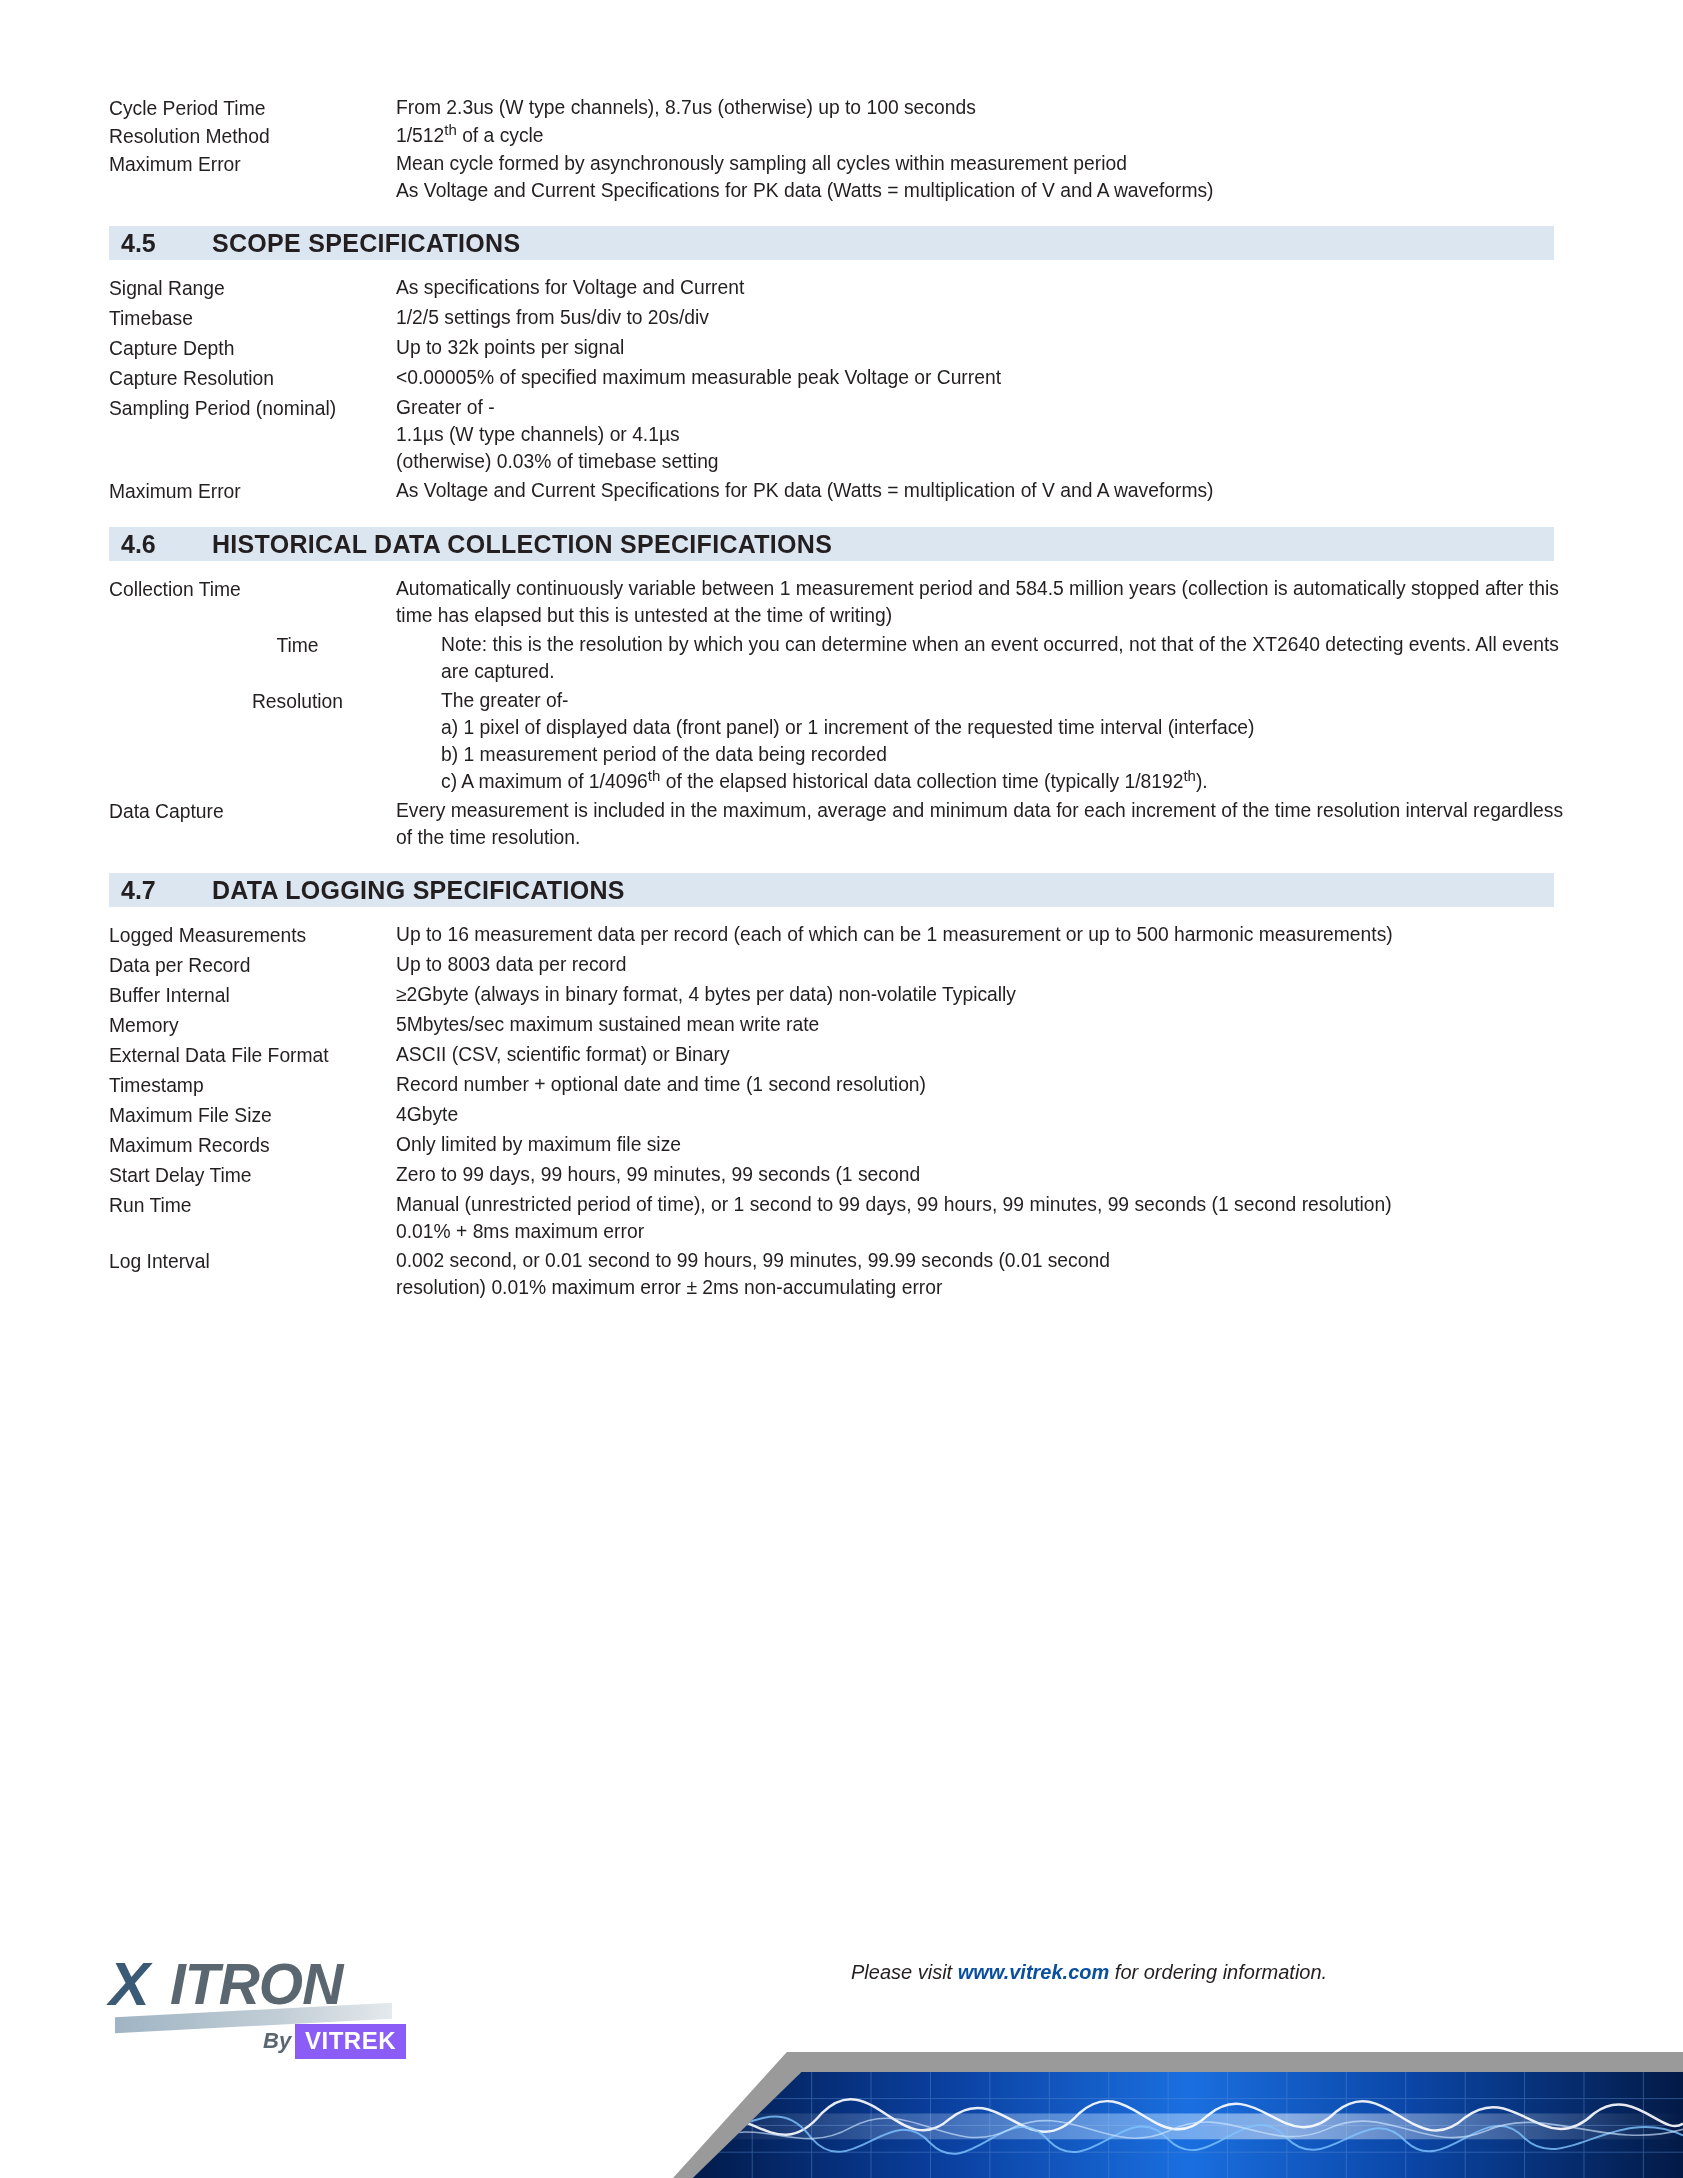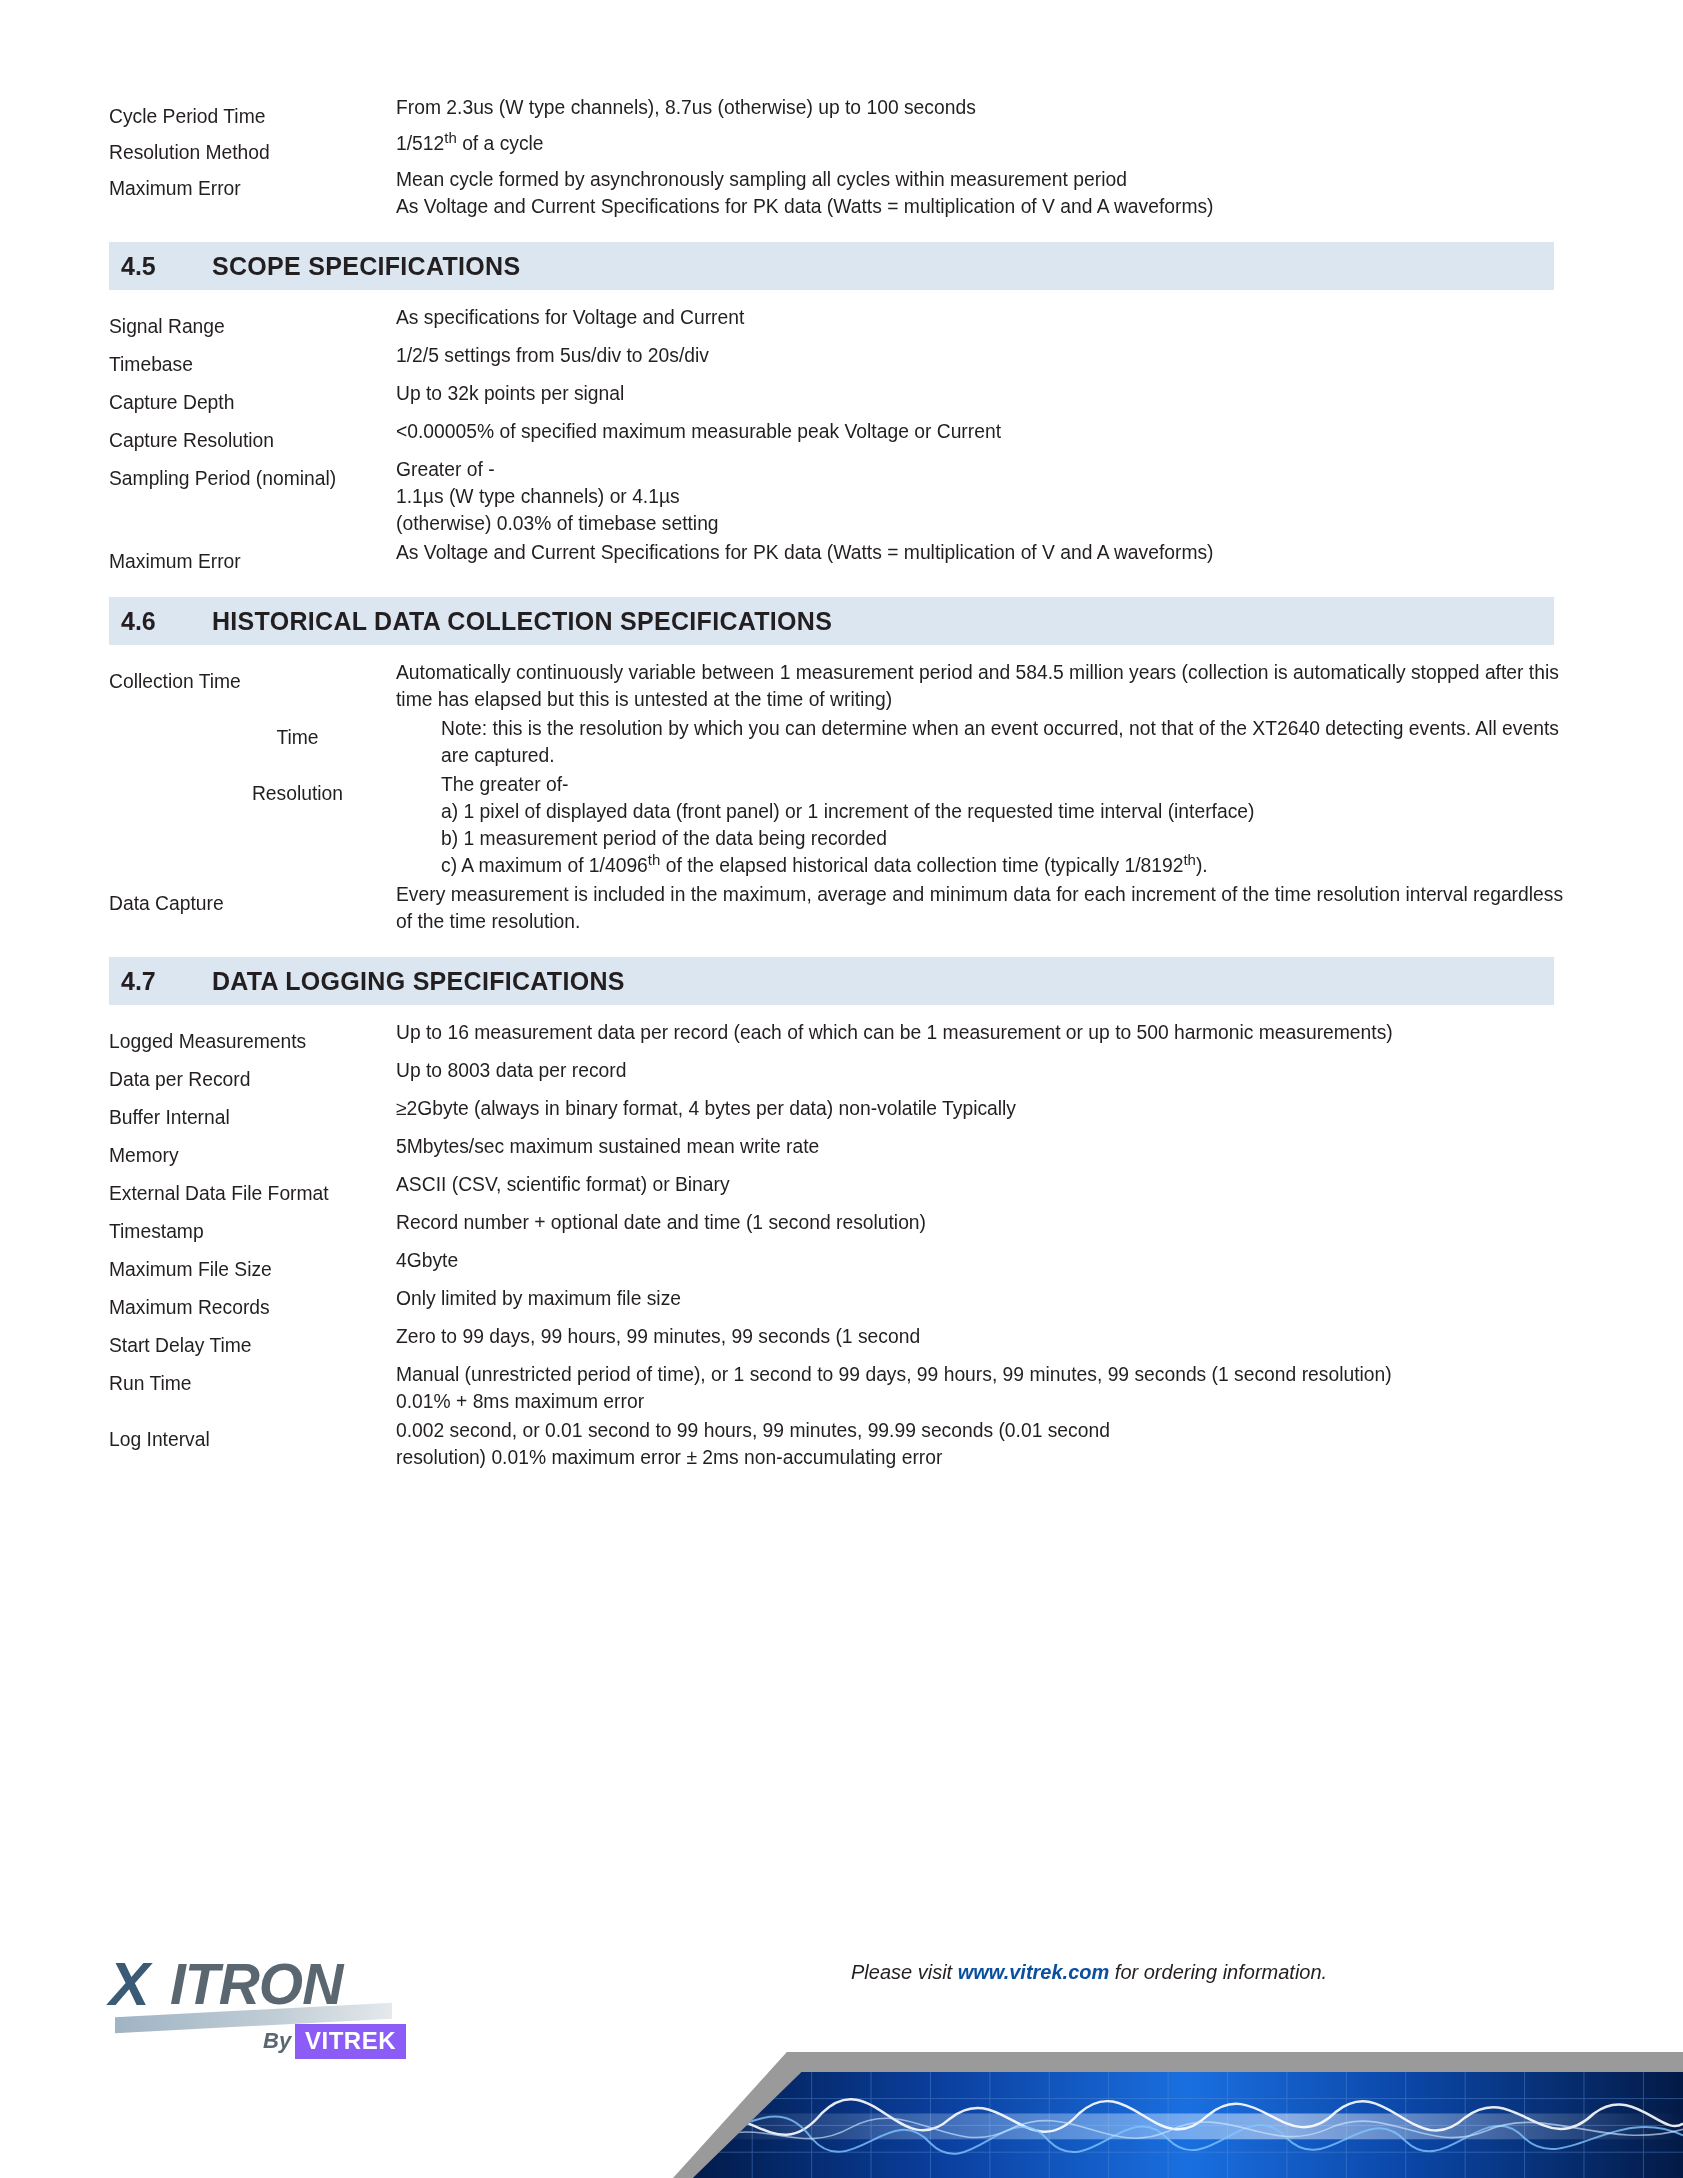--- a/index.html
+++ b/index.html
@@ -34,21 +34,20 @@
     align-items: flex-start;
     margin-bottom: 2px;
   }
   .spec-label {
     width: 287px;
     flex: 0 0 287px;
     font-size: 19.3px;
     line-height: 27px;
     color: #231f20;
     padding-top: 1px;
-    margin-top: 8px;
   }
   .spec-label.indent {
     padding-left: 45px;
     text-align: center;
   }
   .spec-value {
     flex: 1 1 auto;
     font-size: 19.3px;
     line-height: 27px;
     color: #231f20;
@@ -58,21 +57,21 @@
   }
   sup {
     font-size: 15px;
     vertical-align: super;
     line-height: 0;
   }
 
   
   .section-head {
     background: #dce6f1;
-    height: 48px;
+    height: 34px;
     display: flex;
     align-items: center;
     margin: 22px 0 14px 0;
     width: 1445px;
   }
   .section-num {
     font-size: 25px;
     font-weight: bold;
     color: #231f20;
     margin-left: 12px;

